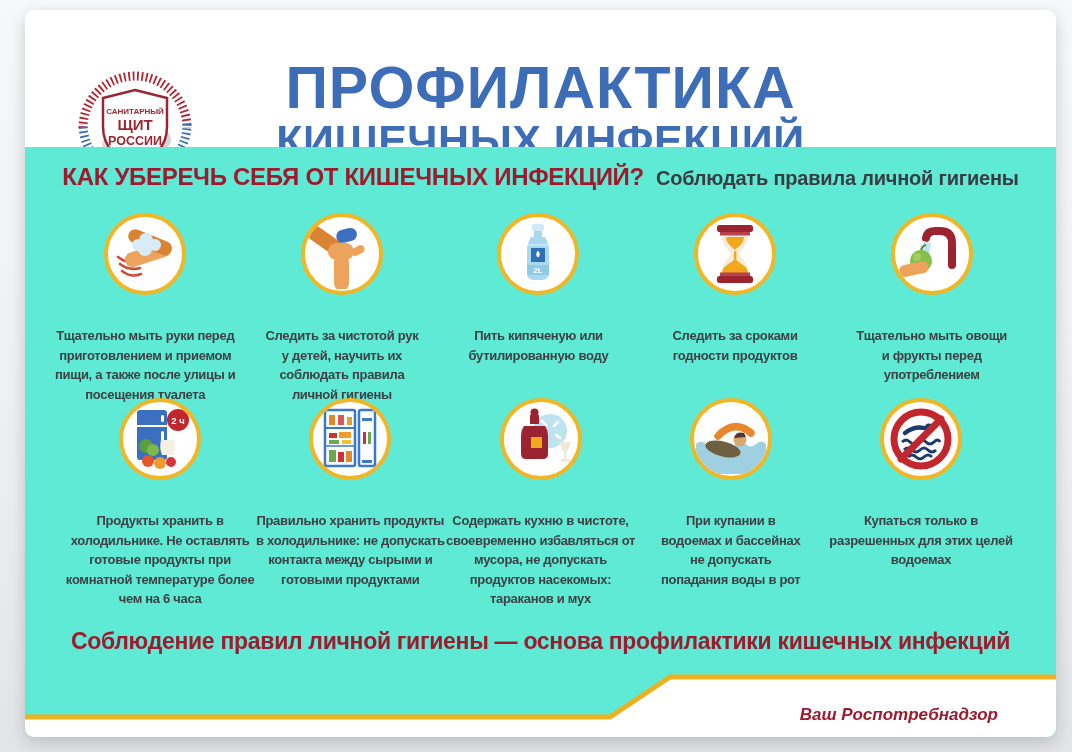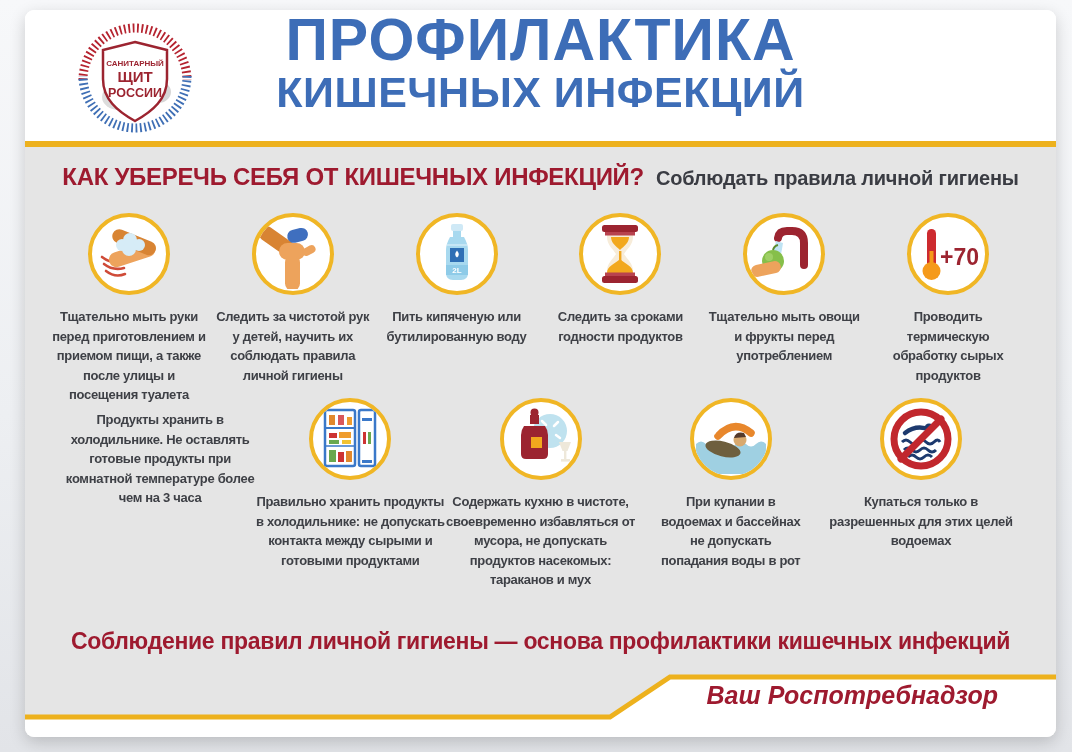--- a/index.html
+++ b/index.html
@@ -4,58 +4,58 @@
 <style>
   * { margin:0; padding:0; box-sizing:border-box; }
   html,body { width:1072px; height:752px; }
   body { font-family:"Liberation Sans", sans-serif; }
   .page { position:relative; width:1072px; height:752px;
           background:linear-gradient(180deg,#f7f8fa 0%, #edeff2 55%, #e2e4e8 100%); }
   .card { position:absolute; left:25px; top:10px; width:1031px; height:727px;
           background:#ffffff; border-radius:9px; overflow:hidden;
           box-shadow:0 5px 16px rgba(0,0,0,.18); }
   
-  .hdr { position:relative; height:131px; background:#fff; }
+  .hdr { position:relative; height:131px; background:#fff;margin-top:48px; }
   .logo { position:absolute; left:50px; top:8px; width:120px; height:120px; }
   .titlebox { text-align:center; color:#3d6db7; font-weight:bold; }
   .t1 { font-size:59px; line-height:1.02; letter-spacing:1px; }
   .t2 { font-size:43px; line-height:1.04; letter-spacing:0.5px; }
   .divider { height:6px; background:#edb11d; }
   
-  .bodyarea { position:absolute; top:137px; left:0; right:0; bottom:0; background:#e5e5e5; }
+  .bodyarea { position:absolute; top:137px; left:0; right:0; bottom:0; background:#5eead4; }
   .intro { position:absolute; top:16px; width:100%; text-align:center; white-space:nowrap; }
   .intro .q { color:#9e1a2f; font-weight:bold; font-size:24px; letter-spacing:-0.3px; }
   .intro .a { color:#3a3c43; font-weight:bold; font-size:20px; margin-left:12px; letter-spacing:-0.2px; }
   .row { position:absolute; left:22px; right:26px; display:flex; }
   .row1 { top:66px; }
   .row2 { top:251px; left:40px; right:40px; }
   .tip { flex:1; display:flex; flex-direction:column; align-items:center; }
   .circle { width:82px; height:82px; border-radius:50%; background:#fff;
             border:4px solid #f0b625; display:flex; align-items:center; justify-content:center;
             overflow:hidden; flex:0 0 auto; }
   .circle svg { display:block; }
-  .caption { margin-top:12px; font-size:13px; font-weight:bold; color:#3e4046;
+  .caption { margin-top:31px; font-size:13px; font-weight:bold; color:#3e4046;
              text-align:center; line-height:1.5; letter-spacing:-0.3px; }
   .row1 .tip:nth-child(1) .caption { max-width:186px; }
   .row1 .tip:nth-child(2) .caption { max-width:162px; }
   .row1 .tip:nth-child(3) .caption { max-width:150px; }
   .row1 .tip:nth-child(4) .caption { max-width:146px; }
   .row1 .tip:nth-child(5) .caption { max-width:152px; }
   .row1 .tip:nth-child(6) .caption { max-width:128px; }
   .row2 .tip:nth-child(1) .caption { max-width:232px; }
   .row2 .tip:nth-child(2) .caption { max-width:212px; }
   .row2 .tip:nth-child(3) .caption { max-width:204px; }
   .row2 .tip:nth-child(4) .caption { max-width:140px; }
   .row2 .tip:nth-child(5) .caption { max-width:212px; }
   .conclusion { position:absolute; top:481px; width:100%; text-align:center;
                 font-size:23px; font-weight:bold; color:#9e1a2f; letter-spacing:-0.3px; z-index:2; }
   .footer-cut { position:absolute; left:0; bottom:0; width:100%; height:127px; z-index:1; }
   .slogan { position:absolute; left:50px; top:531px; font-size:26px; font-weight:bold;
             color:#3c6cb4; letter-spacing:-0.3px; z-index:2; }
-  .signature { position:absolute; right:58px; top:534px; font-size:25px; font-weight:bold;
+  .signature { position:absolute; right:58px; top:558px; font-size:17px; font-weight:bold;
                font-style:italic; color:#9e1a2f; z-index:2; }
 </style>
 </head>
 <body>
 
 <div class="page">
  <div class="card">
 
   <div class="hdr">
     <div class="logo">
@@ -158,38 +158,43 @@
             <path d="M27,22 q-2,10 -5,15 l9,3 q2,-9 3,-16 z" fill="#bfe3f3"></path>
             <circle cx="24" cy="42" r="11" fill="#86bf4a"></circle>
             <circle cx="20" cy="38" r="4" fill="#a5d36c" opacity="0.8"></circle>
             <path d="M24,31 q1,-4 5,-5" stroke="#5c8b2f" stroke-width="2" fill="none"></path>
             <rect x="2" y="44" width="30" height="12" rx="6" fill="#eda35c" transform="rotate(-12 17 50)"></rect>
           </svg>
         </div>
         <div class="caption">Тщательно мыть овощи и фрукты перед употреблением</div>
       </div>
 
-      <div class="tip">
-        <div class="circle">
-          <svg viewBox="0 0 70 70" width="70" height="70">
-            <rect x="14" y="10" width="9" height="38" rx="4.5" fill="#cd2a2f"></rect>
-            <circle cx="18.5" cy="52" r="9" fill="#f59a1b"></circle>
-            <rect x="16.5" y="32" width="4" height="16" fill="#f59a1b"></rect>
-            <text x="27" y="46" font-size="23" font-weight="bold" fill="#9c2430">+70</text>
-          </svg>
-        </div>
-        <div class="caption">Проводить термическую обработку сырых продуктов</div>
-      </div>
 
     </div>
 
     <div class="row row2">
 
       <div class="tip">
-        <div class="caption">Продукты хранить в холодильнике. Не оставлять готовые продукты при комнатной температуре более чем на 3 часа</div>
+        <div class="circle">
+          <svg viewBox="0 0 70 70" width="70" height="70">
+            <rect x="12" y="6" width="30" height="50" rx="3" fill="#3b6fc0"></rect>
+            <line x1="12" y1="22" x2="42" y2="22" stroke="#ffffff" stroke-width="2"></line>
+            <rect x="36" y="11" width="3" height="7" rx="1.5" fill="#ffffff"></rect>
+            <rect x="36" y="27" width="3" height="10" rx="1.5" fill="#ffffff"></rect>
+            <circle cx="21" cy="42" r="7" fill="#5a9e3e"></circle>
+            <circle cx="28" cy="46" r="6" fill="#7cb94d"></circle>
+            <path d="M36,36 h13 q2,9 -1,15 h-11 q-3,-7 -1,-15 z" fill="#f4f0e2"></path>
+            <circle cx="23" cy="57" r="6" fill="#e2572b"></circle>
+            <circle cx="35" cy="59" r="6" fill="#ef9c2e"></circle>
+            <circle cx="46" cy="58" r="5" fill="#d8343b"></circle>
+            <circle cx="53" cy="16" r="11" fill="#c1272d"></circle>
+            <text x="53" y="19.5" text-anchor="middle" font-size="9.5" font-weight="bold" fill="#ffffff">2 ч</text>
+          </svg>
+        </div>
+        <div class="caption">Продукты хранить в холодильнике. Не оставлять готовые продукты при комнатной температуре более чем на 6 часа</div>
       </div>
 
       <div class="tip">
         <div class="circle">
           <svg viewBox="0 0 70 70" width="70" height="70">
             <rect x="10" y="6" width="30" height="56" rx="2" fill="#ffffff" stroke="#3a78c9" stroke-width="2.5"></rect>
             <line x1="10" y1="24" x2="40" y2="24" stroke="#3a78c9" stroke-width="2"></line>
             <line x1="10" y1="42" x2="40" y2="42" stroke="#3a78c9" stroke-width="1.5"></line>
             <rect x="14" y="11" width="6" height="10" fill="#e2882c"></rect>
             <rect x="23" y="11" width="6" height="10" fill="#d8575c"></rect>

